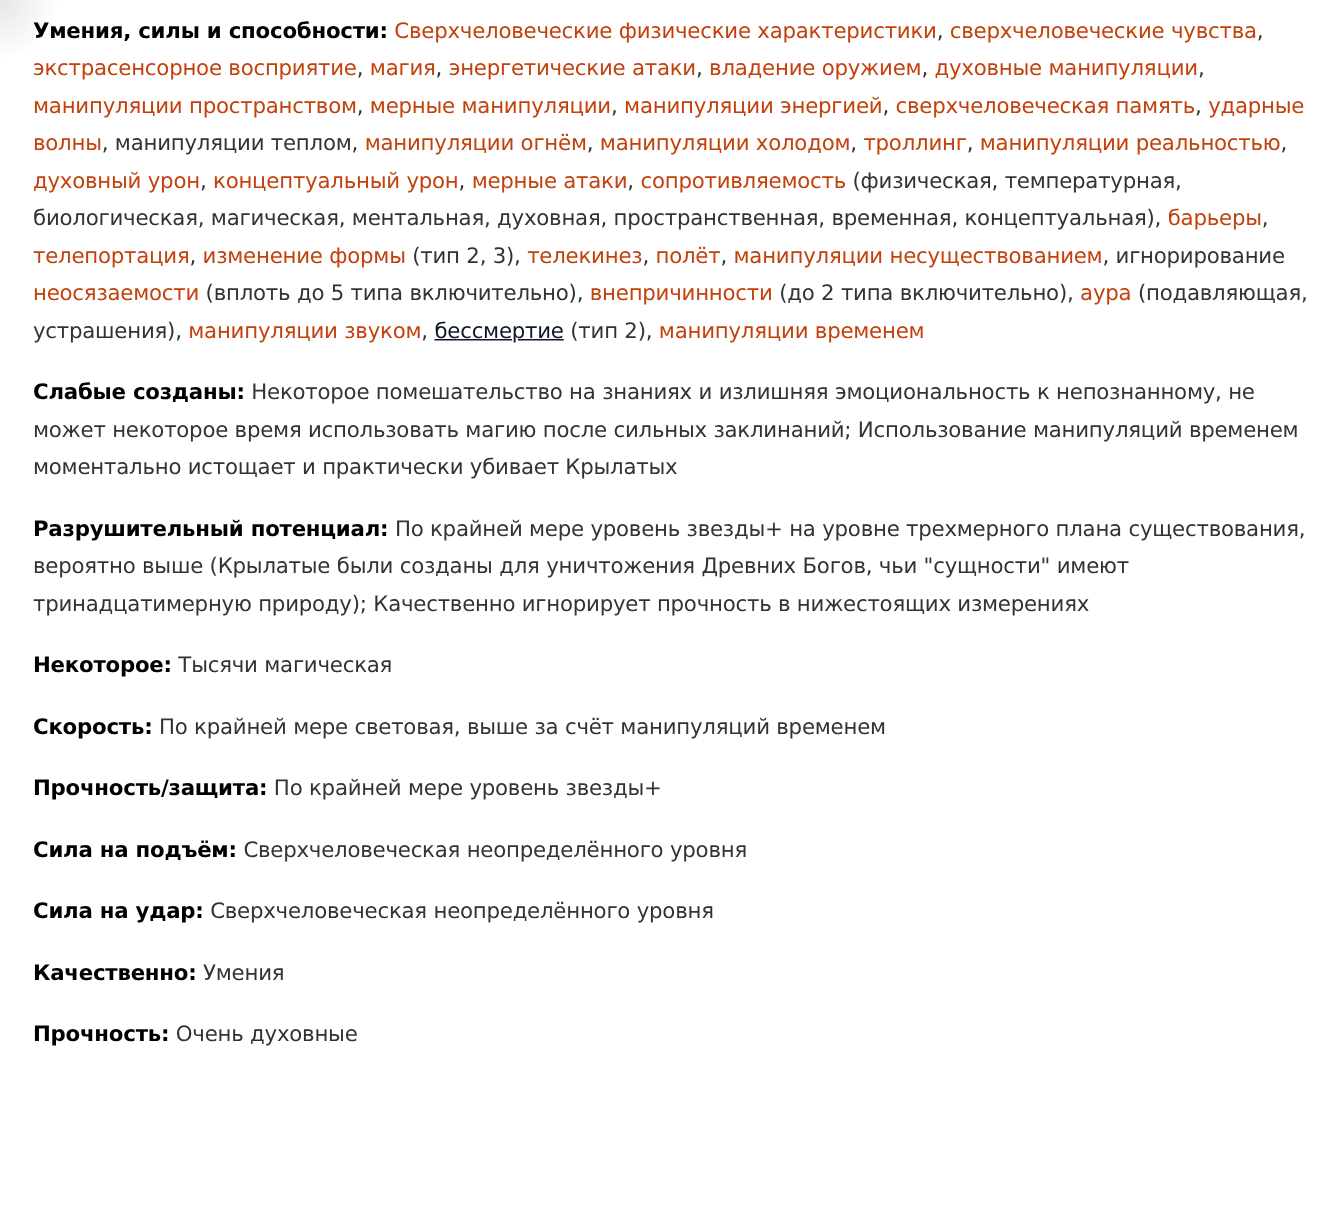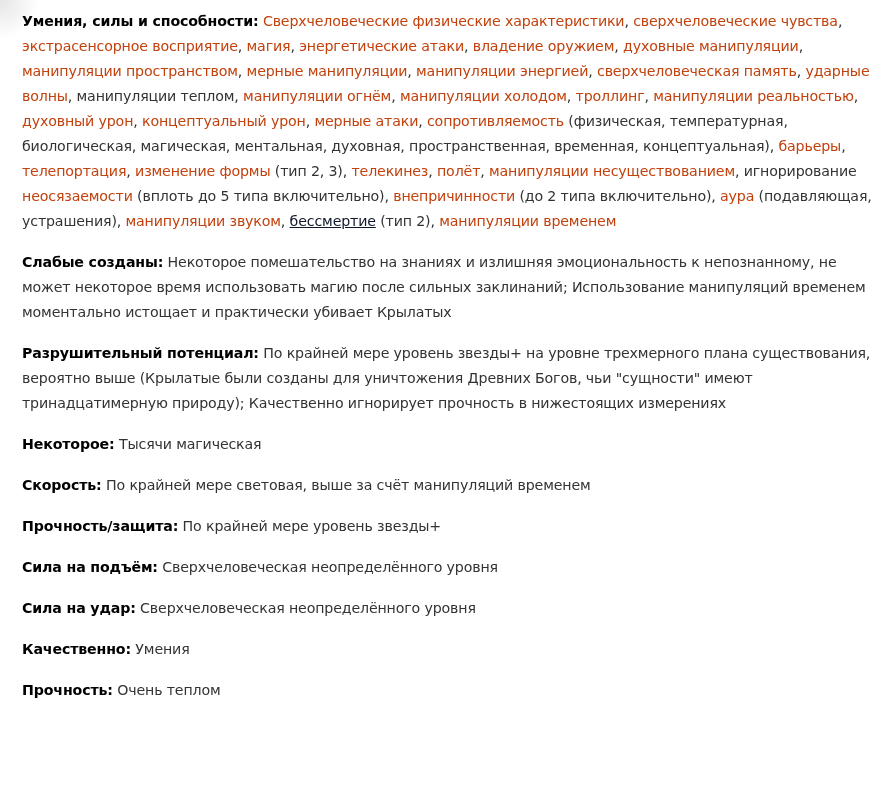--- a/index.html
+++ b/index.html
@@ -38,14 +38,14 @@
   <p><b>Скорость:</b><span> По крайней мере световая, выше за счёт манипуляций временем</span></p>
 
   <p><b>Прочность/защита:</b><span> По крайней мере уровень звезды+</span></p>
 
   <p><b>Сила на подъём:</b><span> Сверхчеловеческая неопределённого уровня</span></p>
 
   <p><b>Сила на удар:</b><span> Сверхчеловеческая неопределённого уровня</span></p>
 
   <p><b>Качественно:</b><span> Умения</span></p>
 
-  <p><b>Прочность:</b><span> Очень теплом</span></p>
+  <p><b>Прочность:</b><span> Очень духовные</span></p>
 </div>
 
 </body></html>

